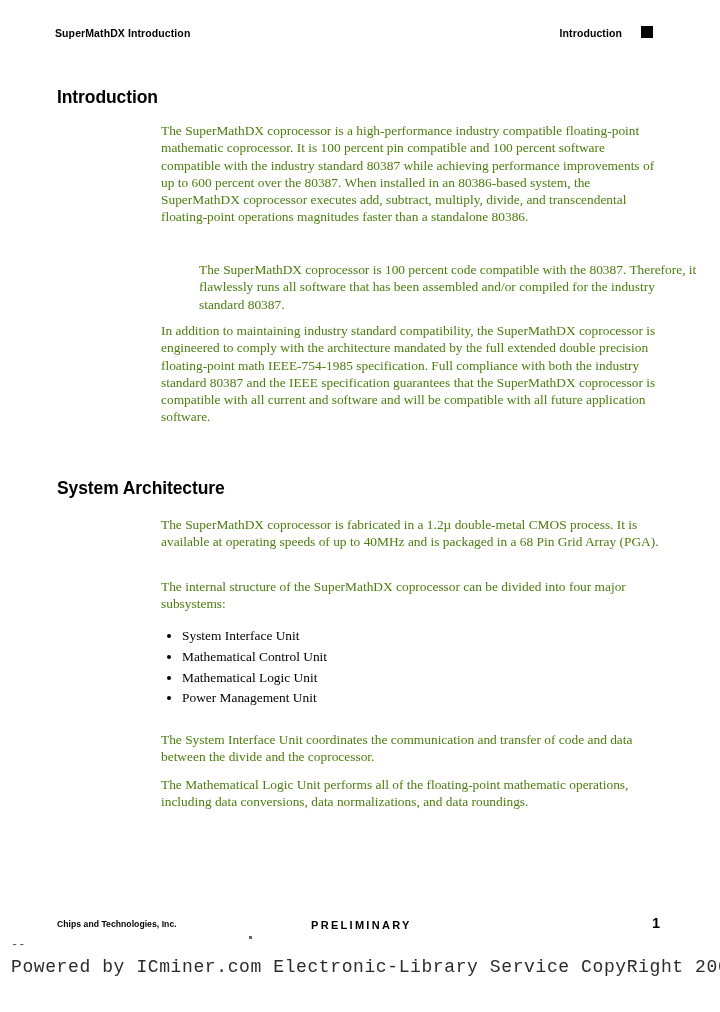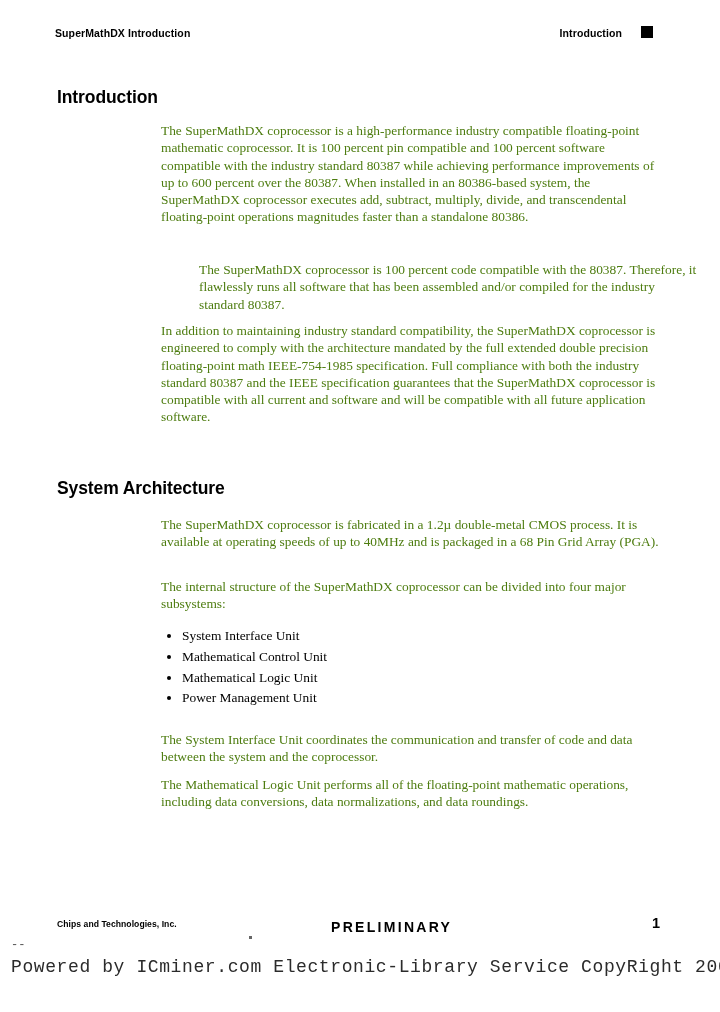--- a/index.html
+++ b/index.html
@@ -128,25 +128,24 @@
     font-size: 8.6px;
     font-weight: 600;
     letter-spacing: 0.05px;
     white-space: nowrap;
   }
   .footer-status {
     position: absolute;
     left: 311px;
     top: 0;
     font-family: "Liberation Sans", sans-serif;
-    font-size: 14px;
+    font-size: 11px;
     font-weight: 600;
     letter-spacing: 2.3px;
     white-space: nowrap;
-    margin-left: 20px;
   }
   .footer-page-number {
     position: absolute;
     left: 652px;
     top: -4px;
     font-family: "Liberation Sans", sans-serif;
     font-size: 14.5px;
     font-weight: bold;
     white-space: nowrap;
   }
@@ -217,21 +216,21 @@
     <li>
       <span class="bullet-dot"></span>
       <span>Mathematical Logic Unit</span>
     </li>
     <li>
       <span class="bullet-dot"></span>
       <span>Power Management Unit</span>
     </li>
   </ul>
 
-  <div class="body-block" style="top:731px;">The System Interface Unit coordinates the communication and transfer of code and data between the system and the coprocessor.</div>
+  <div class="body-block" style="top:731px;">The System Interface Unit coordinates the communication and transfer of code and data between the divide and the coprocessor.</div>
 
   <div class="body-block" style="top:776px;">The Mathematical Logic Unit performs all of the floating-point mathematic operations, including data conversions, data normalizations, and data roundings.</div>
 
   <div class="footer">
     <div class="footer-company">Chips and Technologies, Inc.</div>
     <div class="footer-status">PRELIMINARY</div>
     <div class="footer-page-number">1</div>
   </div>
 
   <div class="scan-artifact-dash">--</div>

